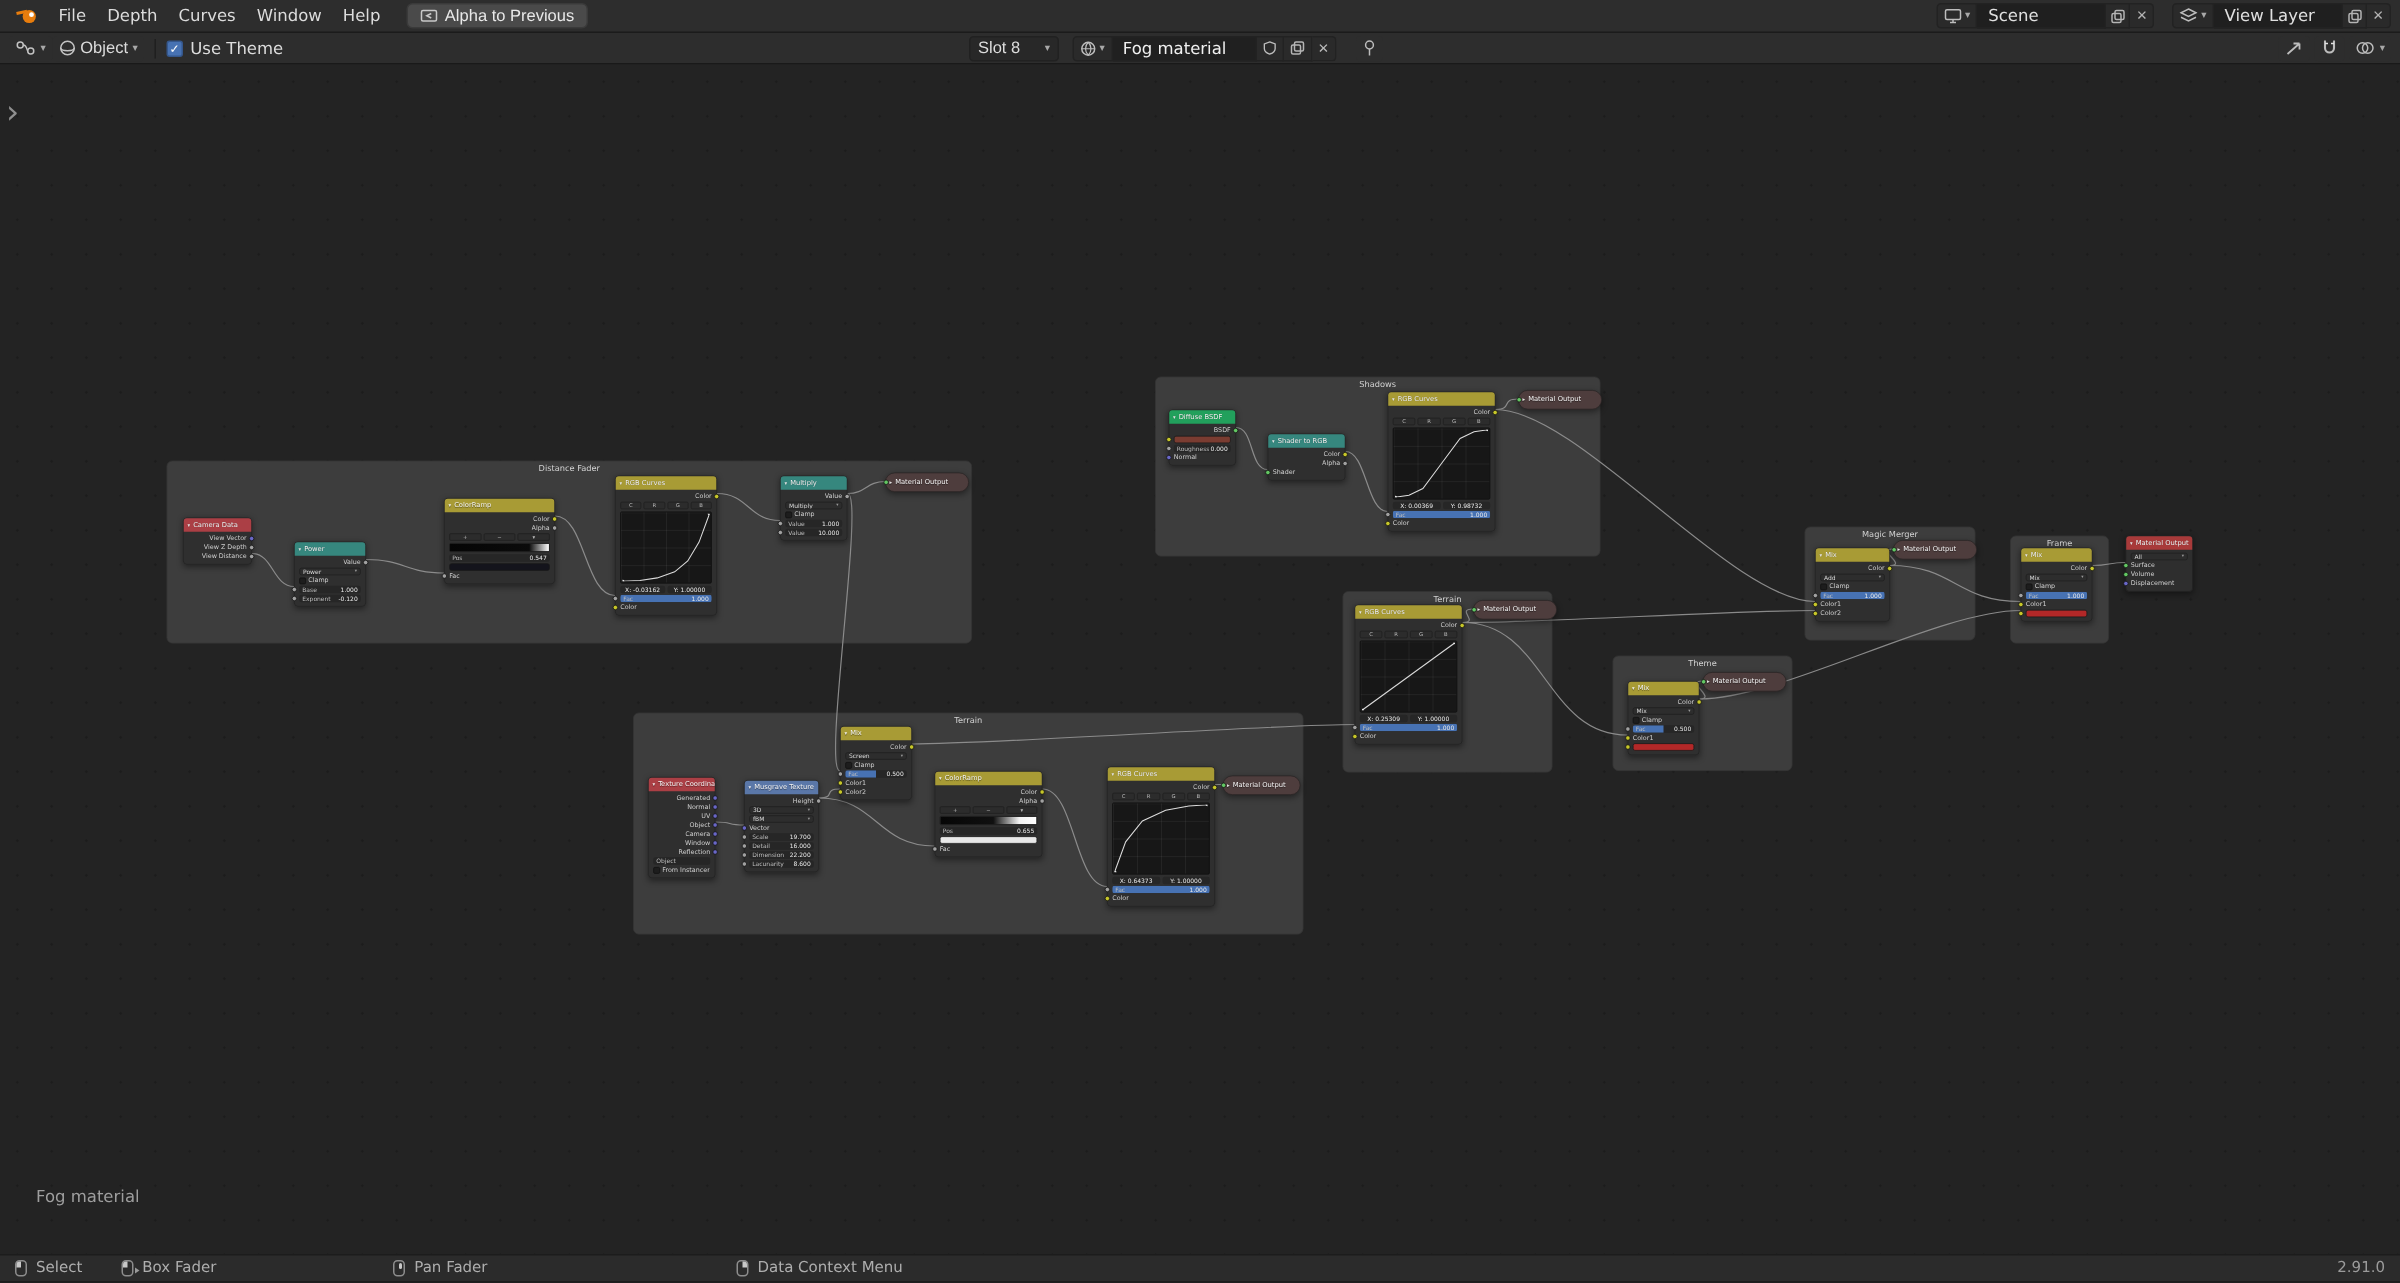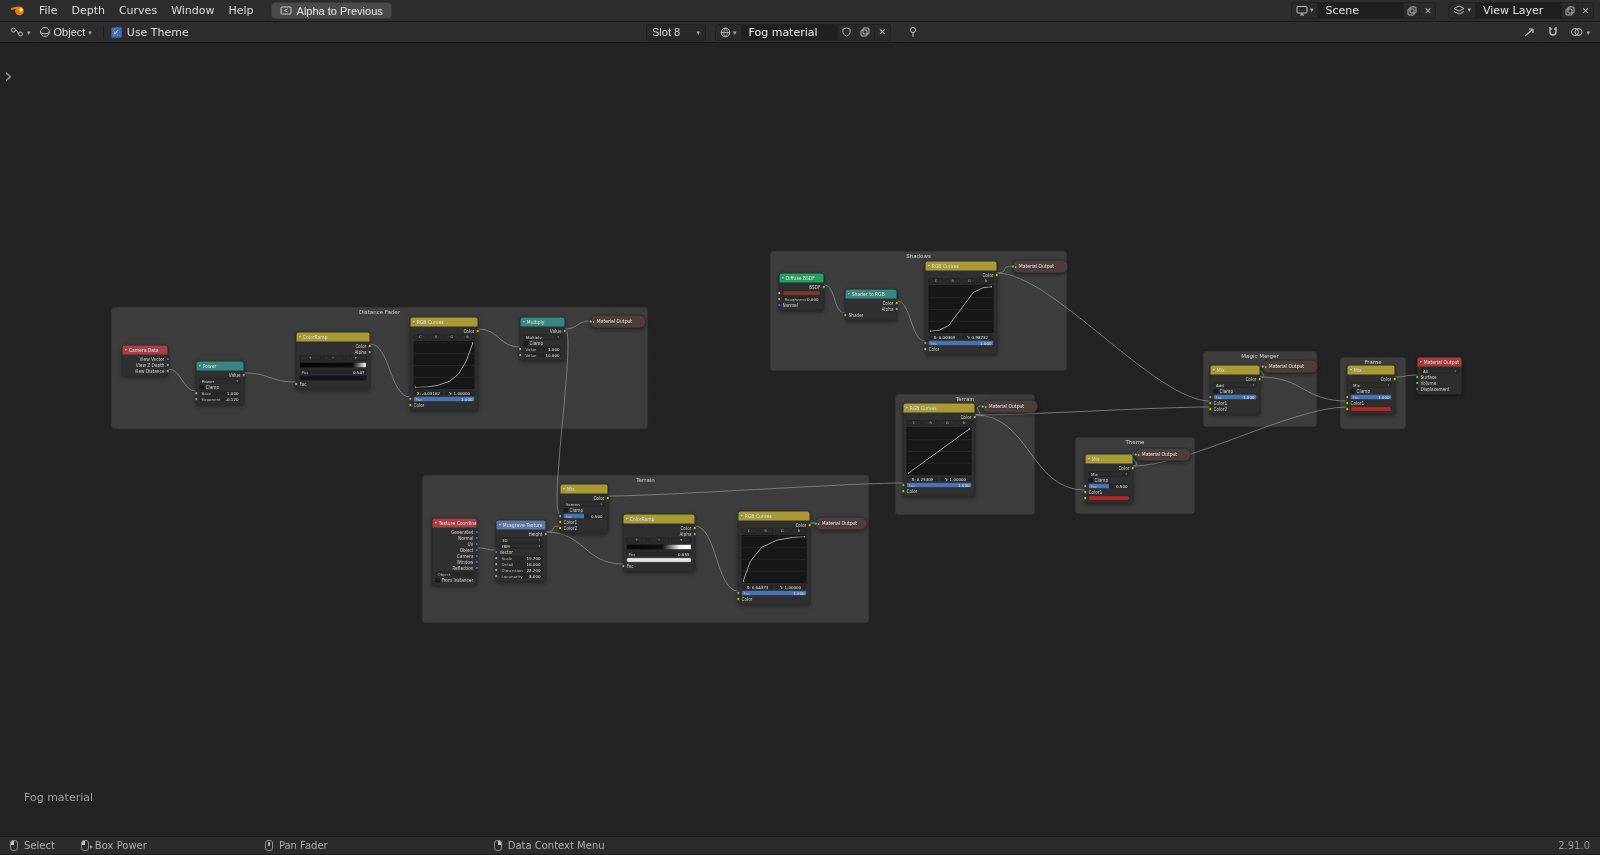--- a/index.html
+++ b/index.html
@@ -1029,21 +1029,21 @@
       <span class="sb-item">
         <span class="mouse lmb">
           <i></i>
         </span>
         <span class="sb-label">Select</span>
       </span>
       <span class="sb-item">
         <span class="mouse lmb drag">
           <i></i>
         </span>
-        <span class="sb-label">Box Power</span>
+        <span class="sb-label">Box Fader</span>
       </span>
       <span class="sb-item">
         <span class="mouse mmb">
           <i></i>
         </span>
         <span class="sb-label">Pan Fader</span>
       </span>
       <span class="sb-item">
         <span class="mouse rmb">
           <i></i>

